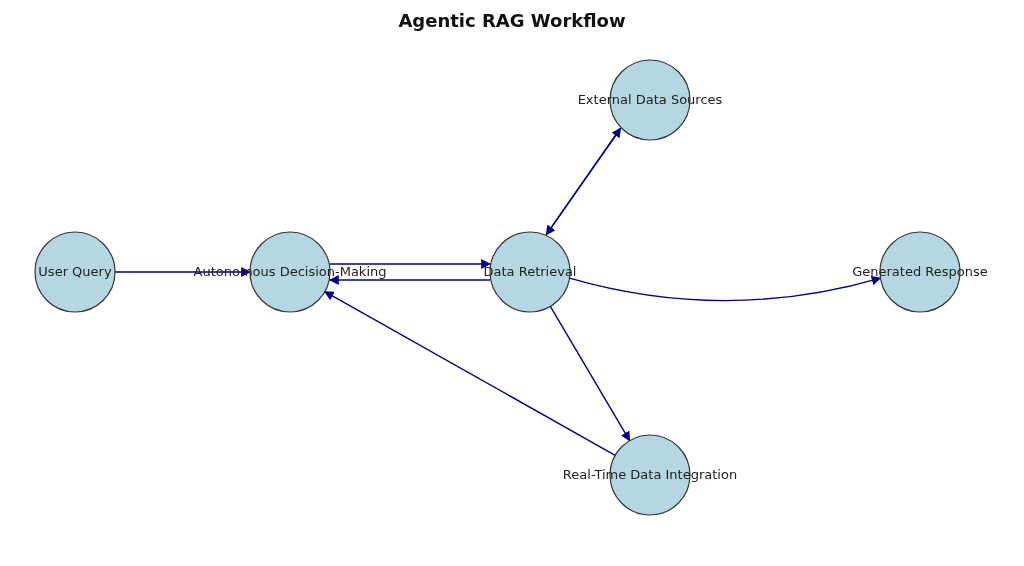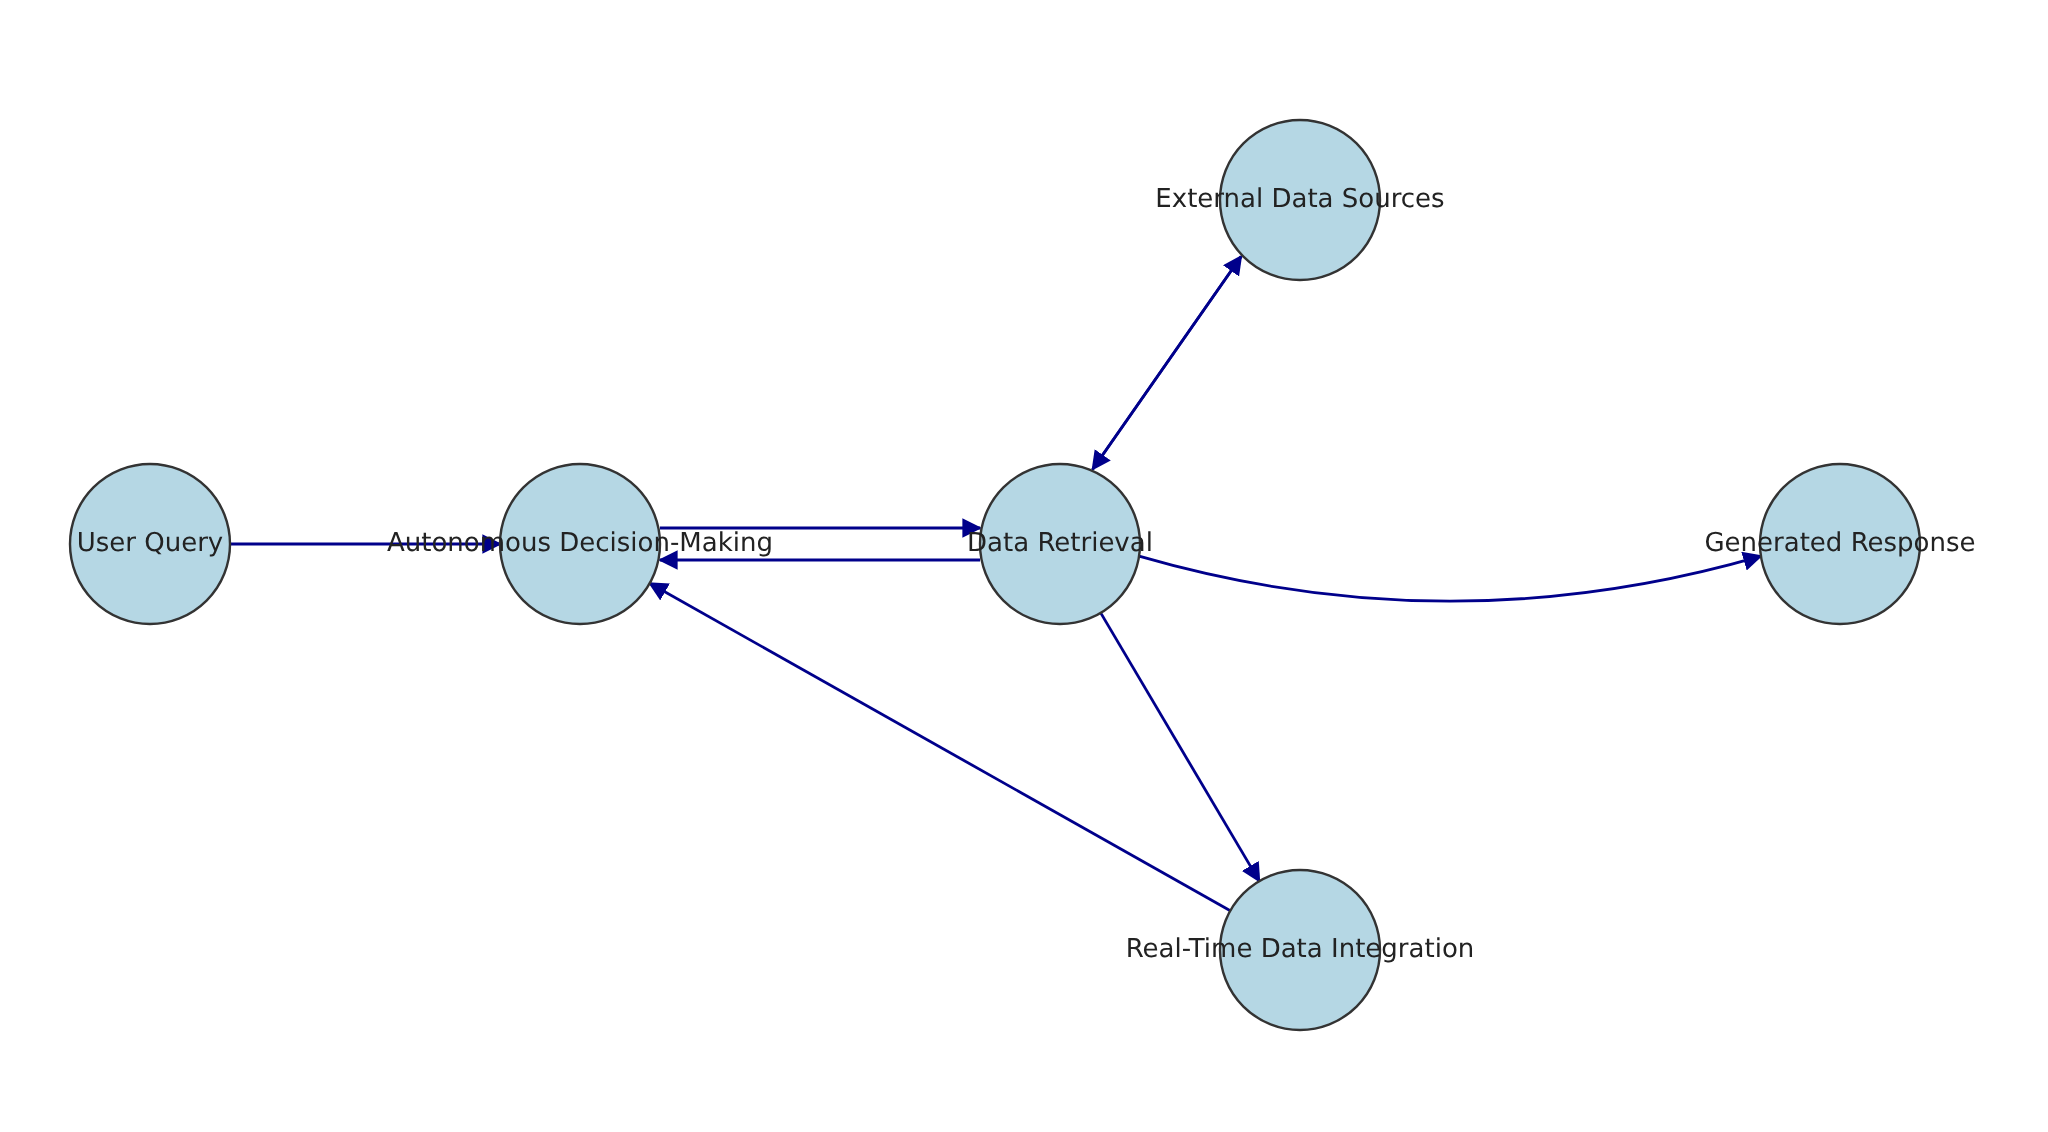--- a/index.html
+++ b/index.html
@@ -41,20 +41,21 @@
   .edge {
     fill: none;
     stroke: #00008b; 
     stroke-width: 1.4;
   }
 </style>
 </head>
 <body>
 
 <div class="canvas">
+  <div class="title">Agentic RAG Workflow</div>
   <svg id="svg" width="1024" height="566">
     <defs>
       <marker id="arrow" viewBox="0 0 10 10" refX="9" refY="5" markerWidth="7" markerHeight="7" orient="auto-start-reverse">
         <path d="M 0 0 L 10 5 L 0 10 z" fill="#00008b"></path>
       </marker>
     </defs>
     <g id="edges">
         <path d="M 115 272 L 250 272" class="edge" marker-end="url(#arrow)"></path>
         <path d="M 330 264 L 490 264" class="edge" marker-end="url(#arrow)"></path>
         <path d="M 490 280 L 330 280" class="edge" marker-end="url(#arrow)"></path>

